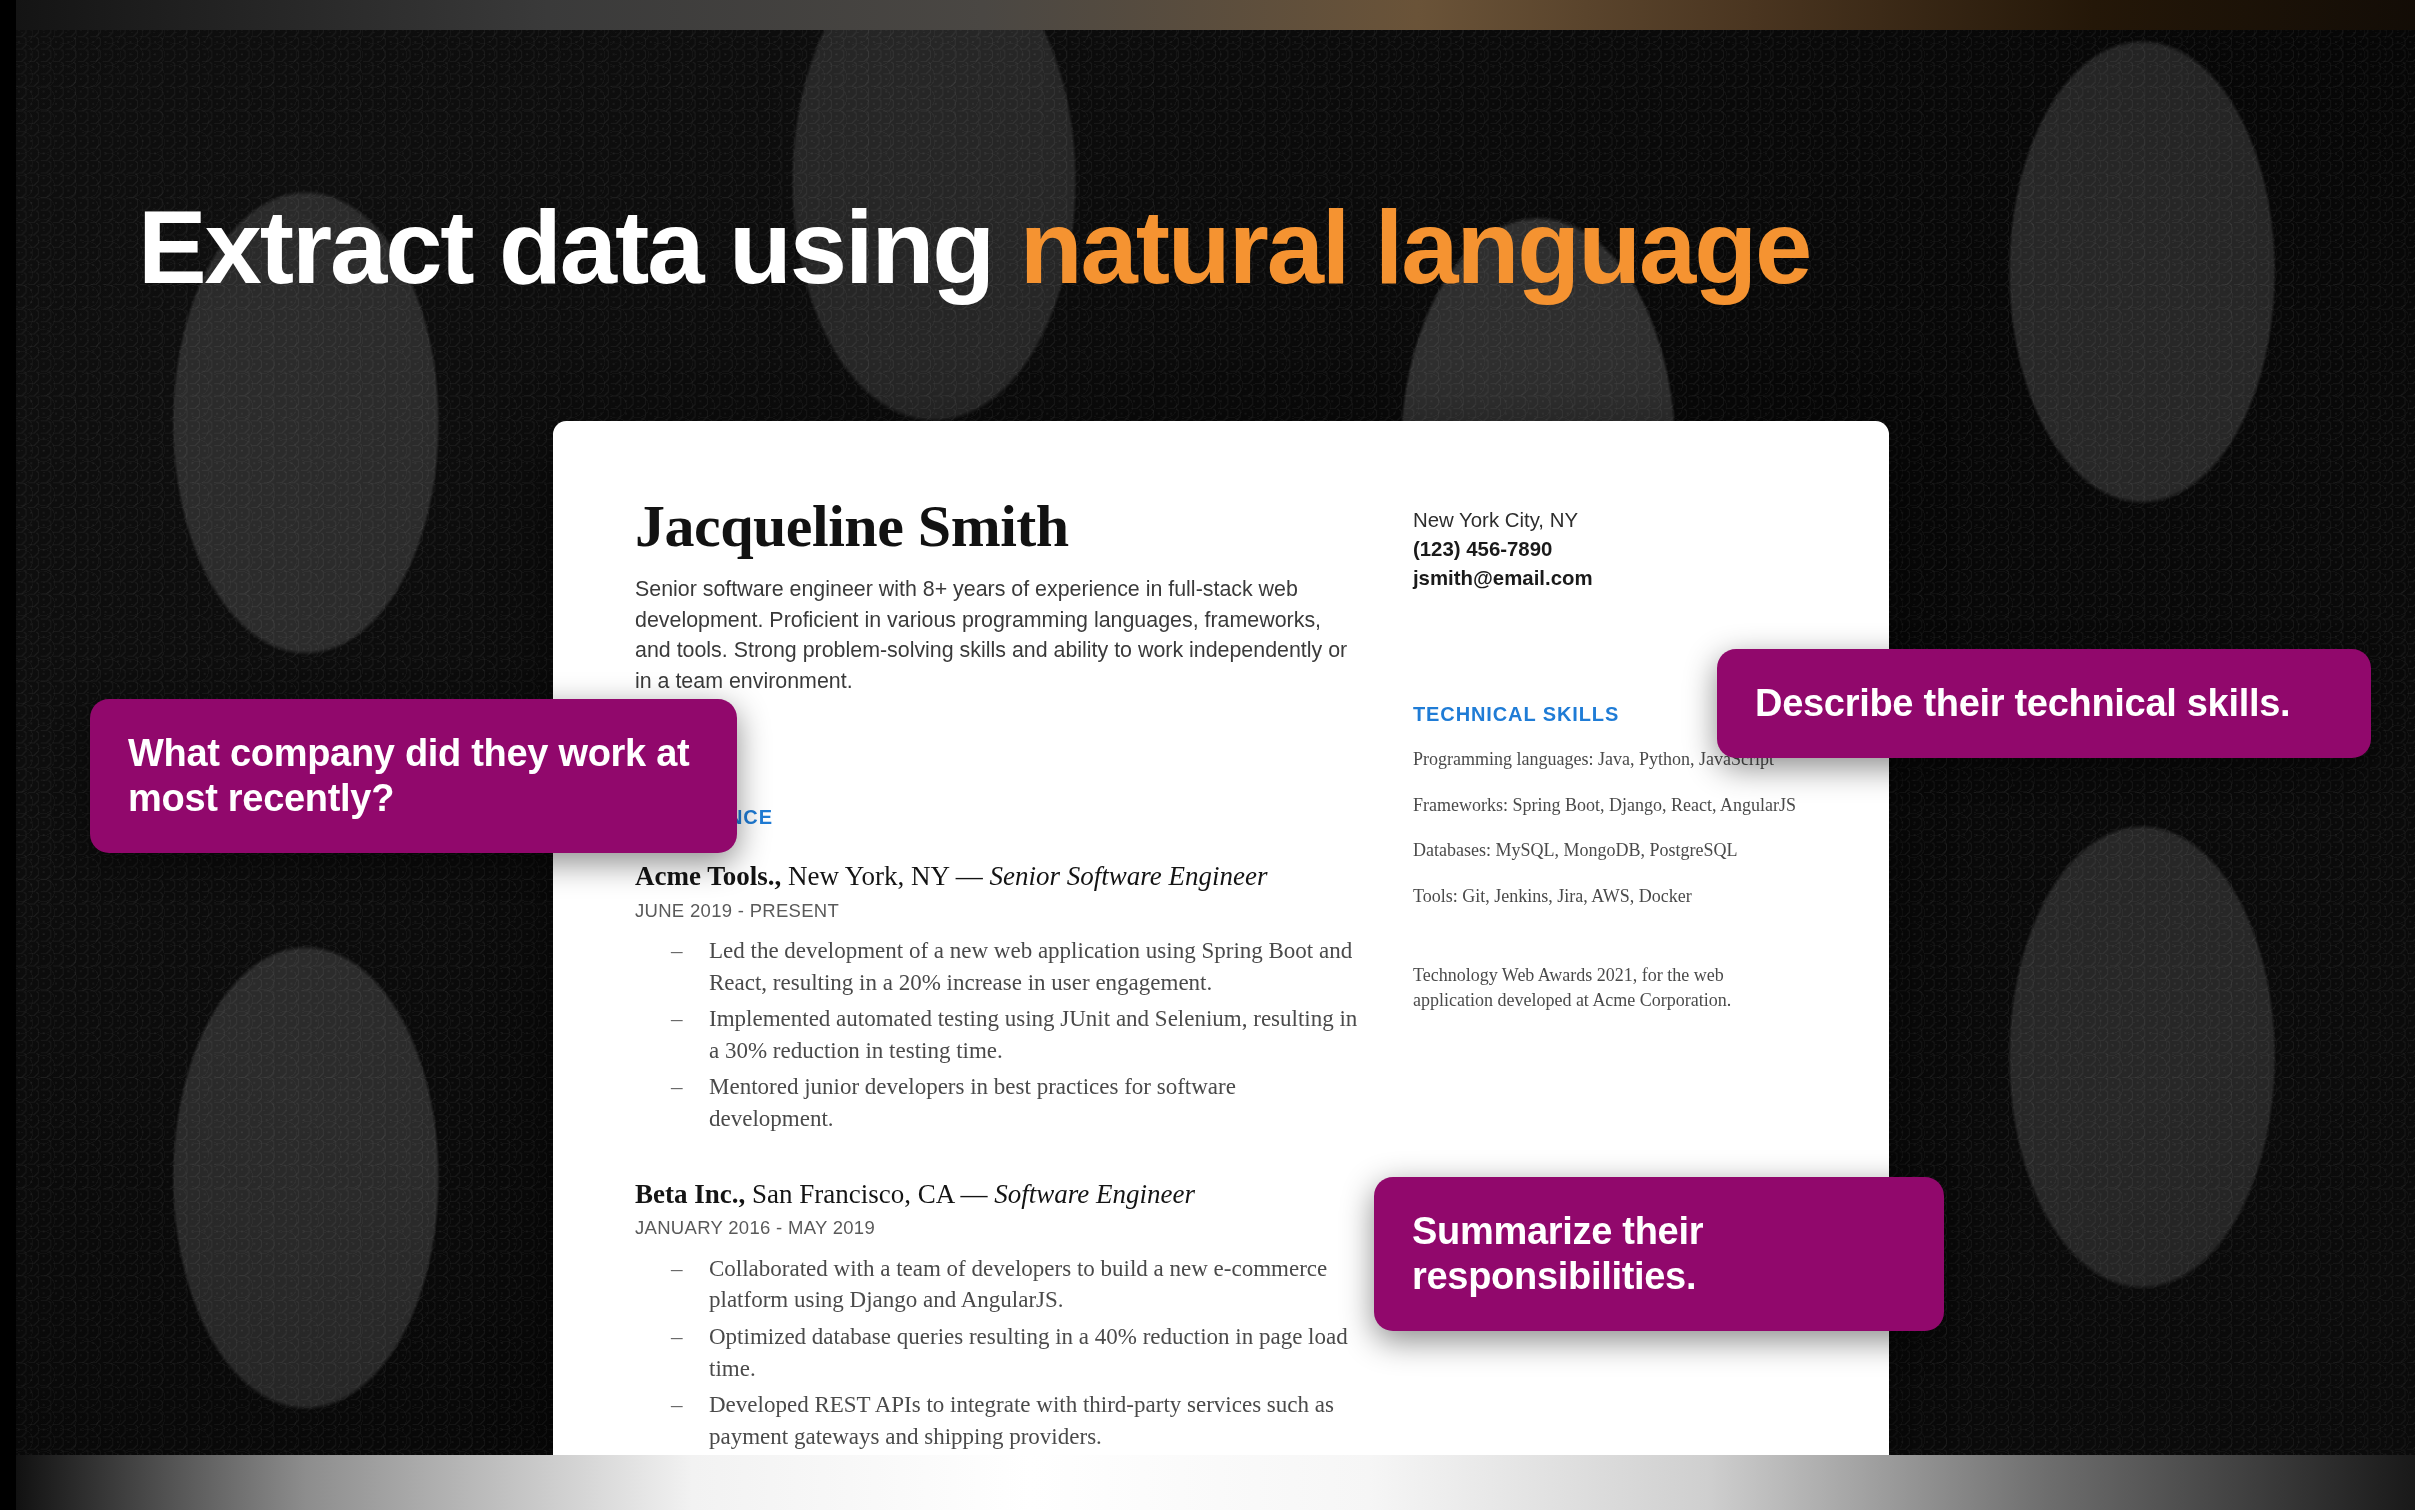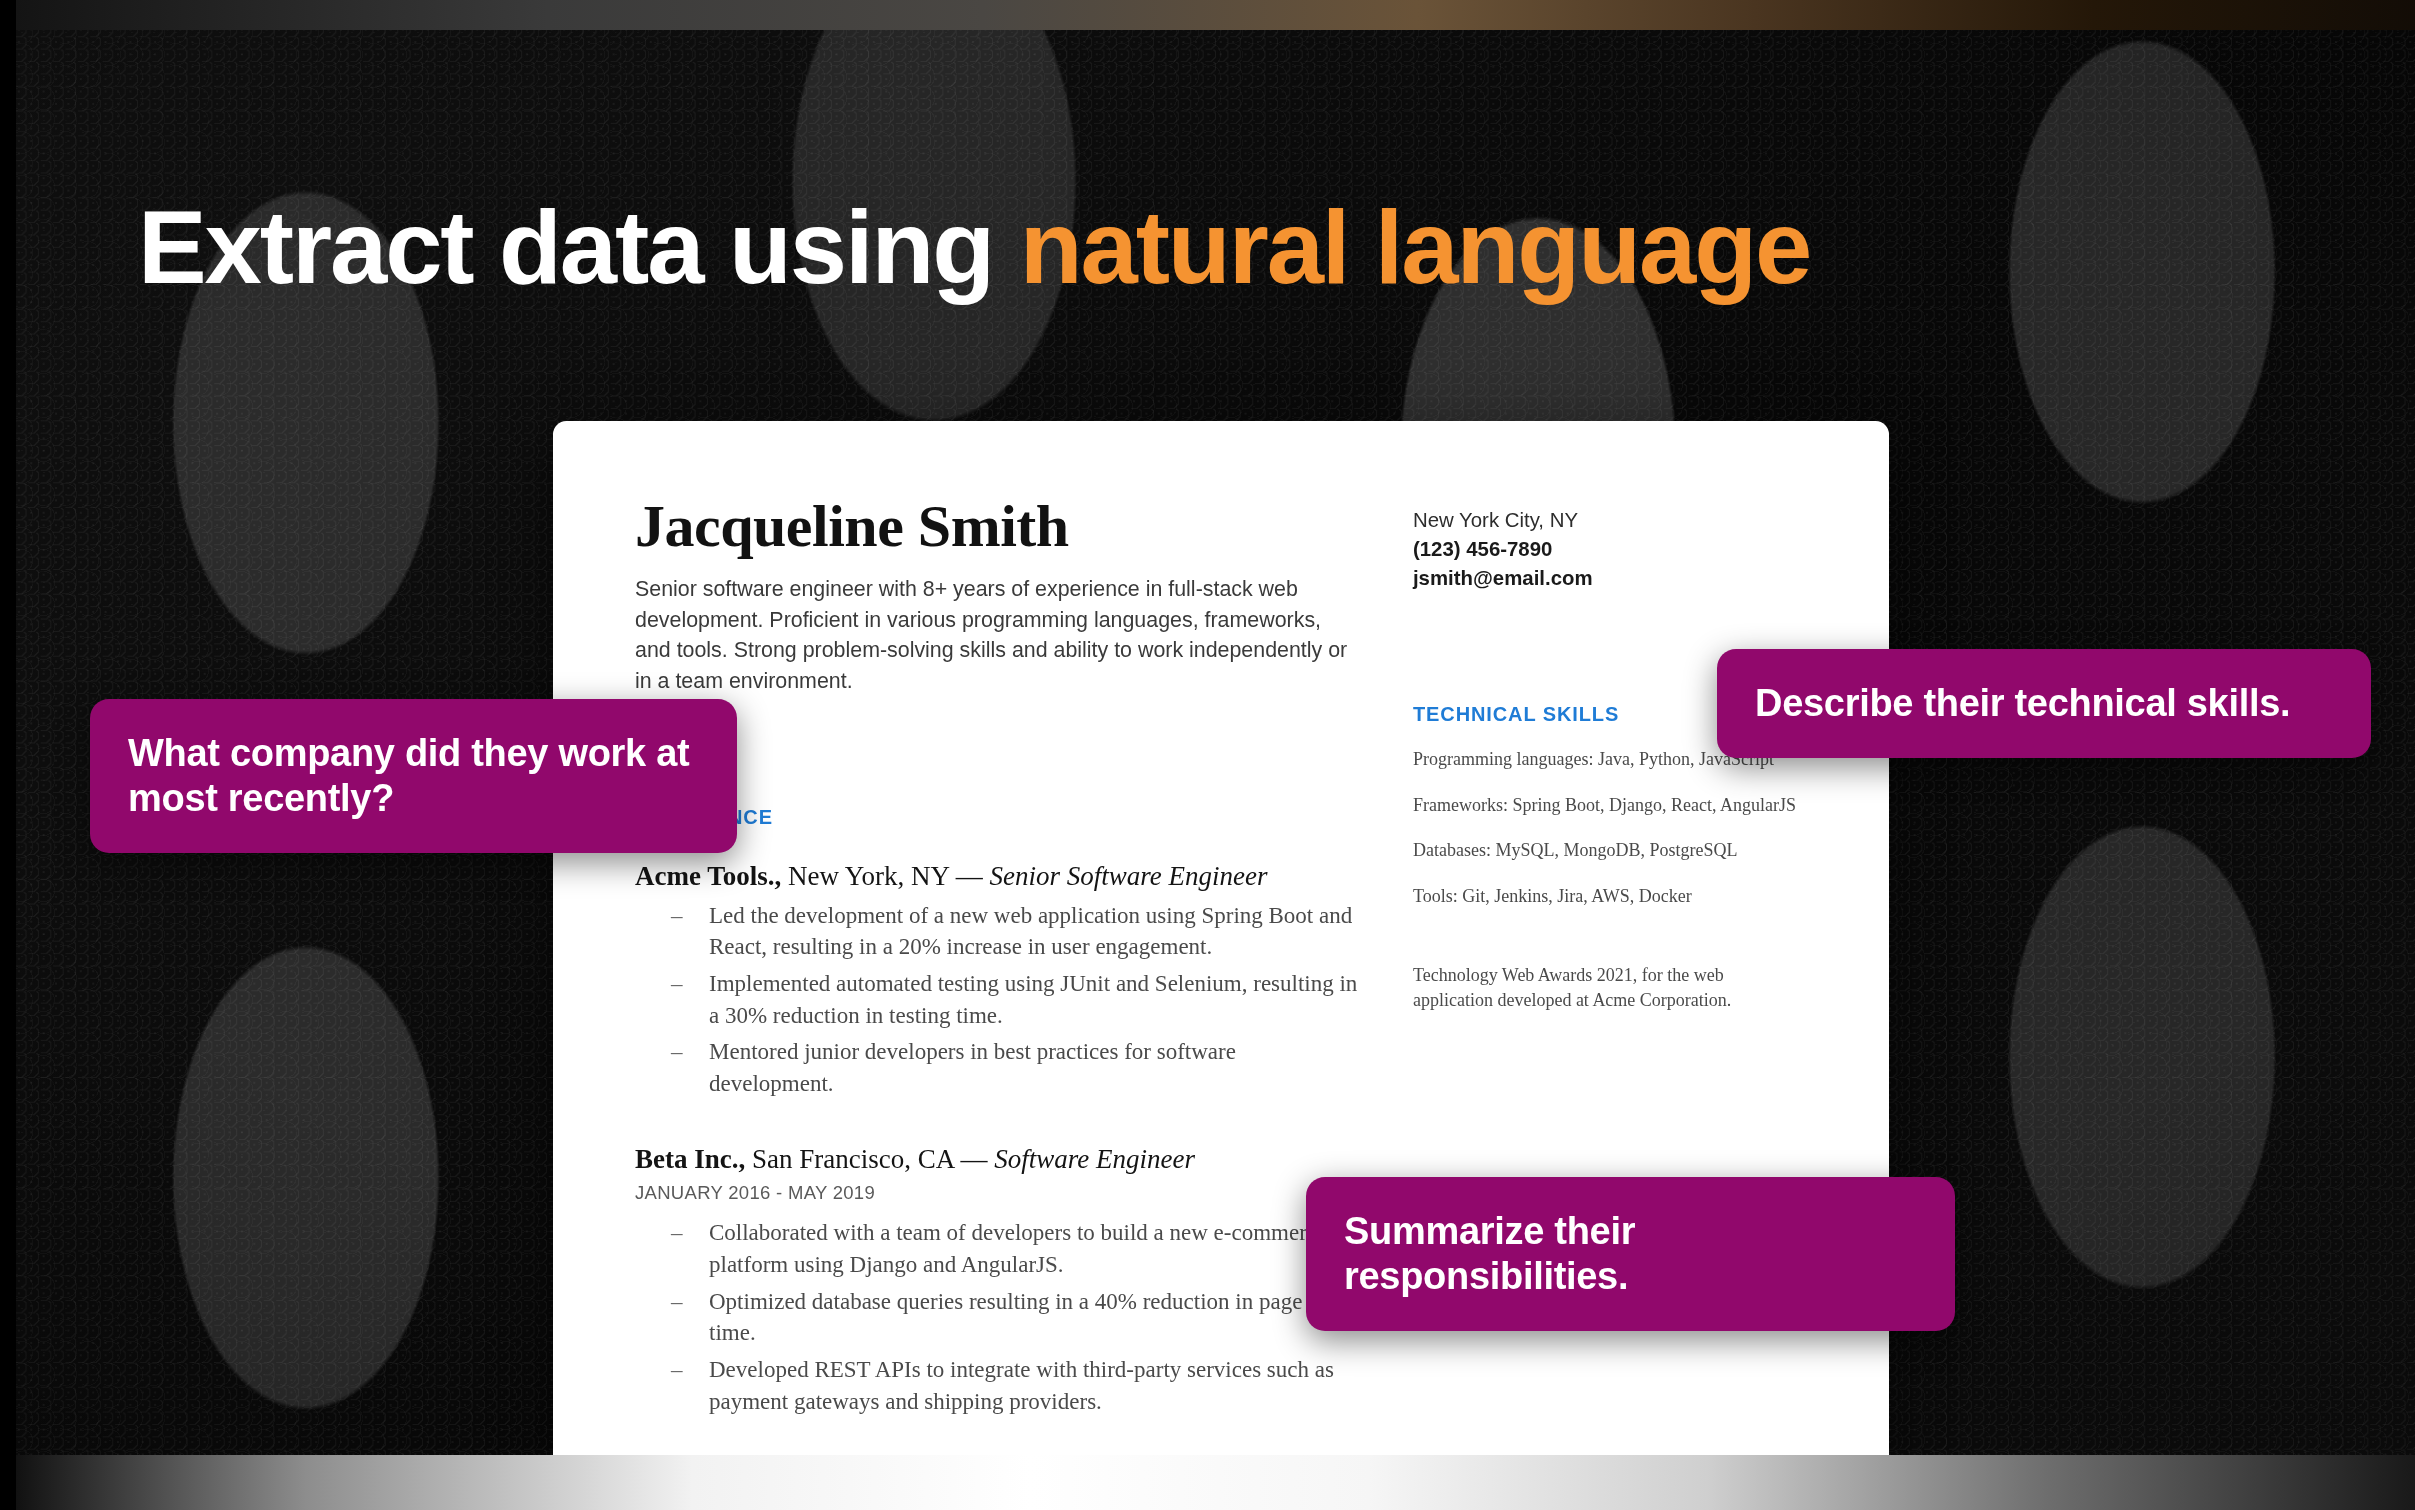--- a/index.html
+++ b/index.html
@@ -137,21 +137,21 @@
     color:#ffffff;
     font-weight:700;
     font-size:38px;
     line-height:1.18;
     letter-spacing:-0.3px;
     padding:32px 38px;
     box-shadow:0 9.5px 32px rgba(0,0,0,.45);
   }
   #callout-company{ left:74px;   top:699px;  width:647px; }
   #callout-skills{  left:1701px; top:649px;  width:654px; }
-  #callout-summary{ left:1290px; top:1177px; width:649px; }
+  #callout-summary{ left:1358px; top:1177px; width:570px; }
 </style>
 </head>
 <body>
 
 <div id="slide">
 
   <div class="bg-pattern"></div>
   <div class="bg-grain"></div>
   <div class="bg-vignette"></div>
 
@@ -168,20 +168,21 @@
         <div class="res-left">
           <div class="res-name">Jacqueline Smith</div>
           <div class="res-summary">Senior software engineer with 8+ years of experience in full-stack web development. Proficient in various programming languages, frameworks, and tools. Strong problem-solving skills and ability to work independently or in a team environment.</div>
 
           <div class="sec-head">EXPERIENCE</div>
 
           <div>
             <div class="job-title">
               <span class="co">Acme Tools.,</span><span> New York, NY — </span><span class="role">Senior Software Engineer</span>
             </div>
+            <div class="job-dates">JUNE 2019 - PRESENT</div>
             <ul class="bullets">
               <li><span class="dash">–</span><span>Led the development of a new web application using Spring Boot and React, resulting in a 20% increase in user engagement.</span></li>
               <li><span class="dash">–</span><span>Implemented automated testing using JUnit and Selenium, resulting in a 30% reduction in testing time.</span></li>
               <li><span class="dash">–</span><span>Mentored junior developers in best practices for software development.</span></li>
             </ul>
           </div>
 
           <div>
             <div class="job-title">
               <span class="co">Beta Inc.,</span><span> San Francisco, CA — </span><span class="role">Software Engineer</span>

